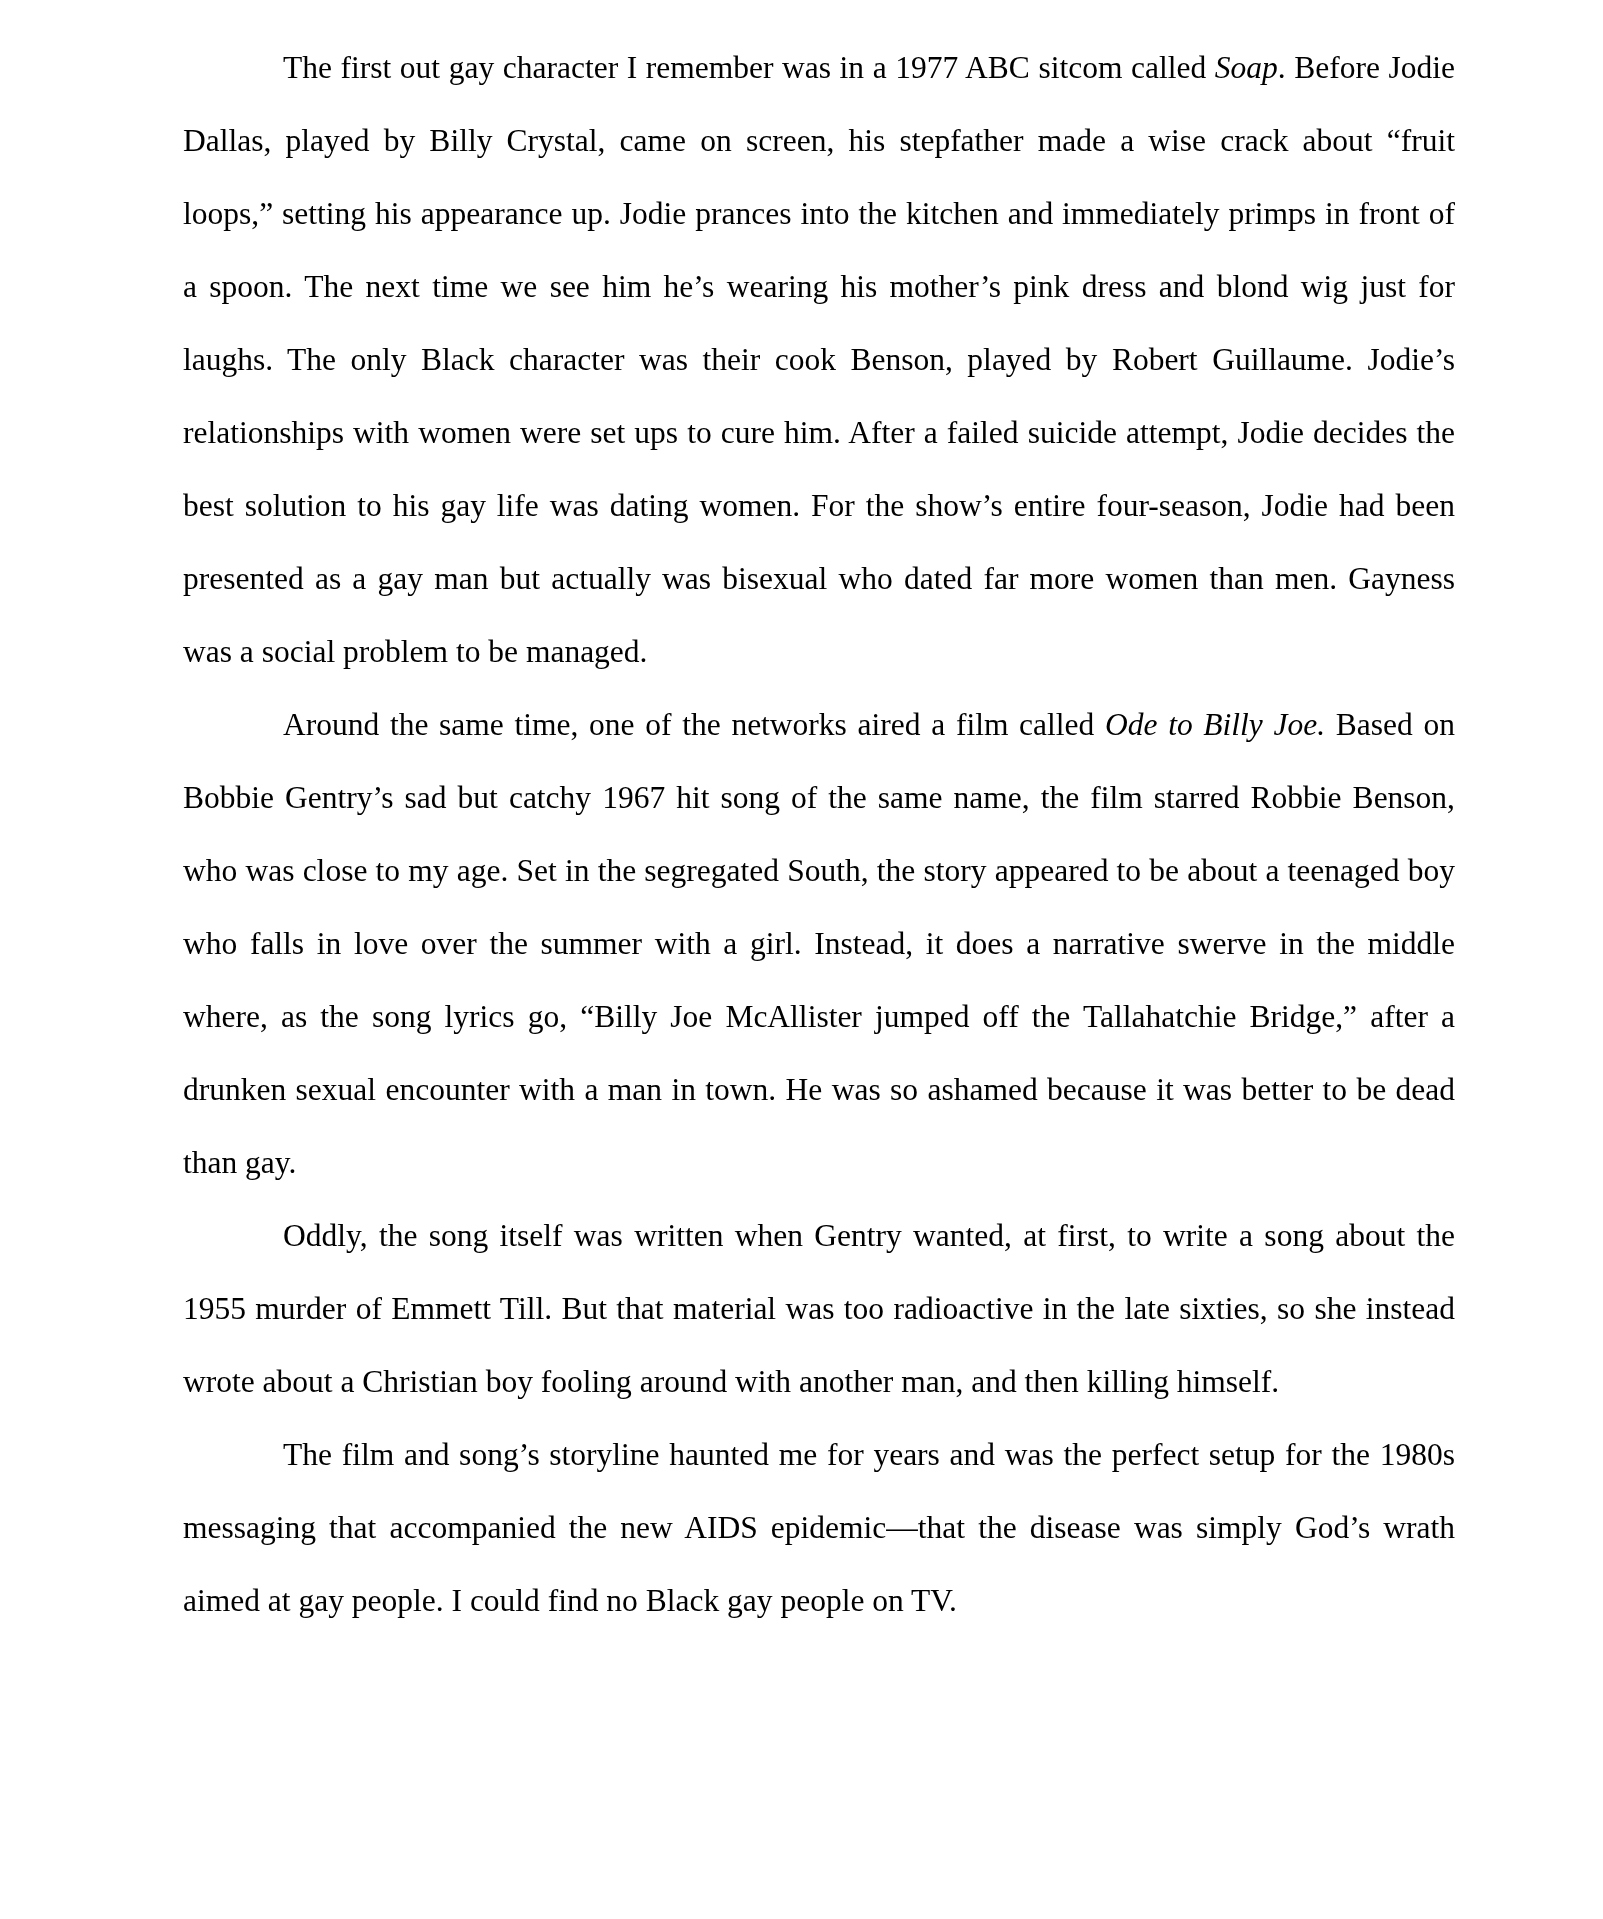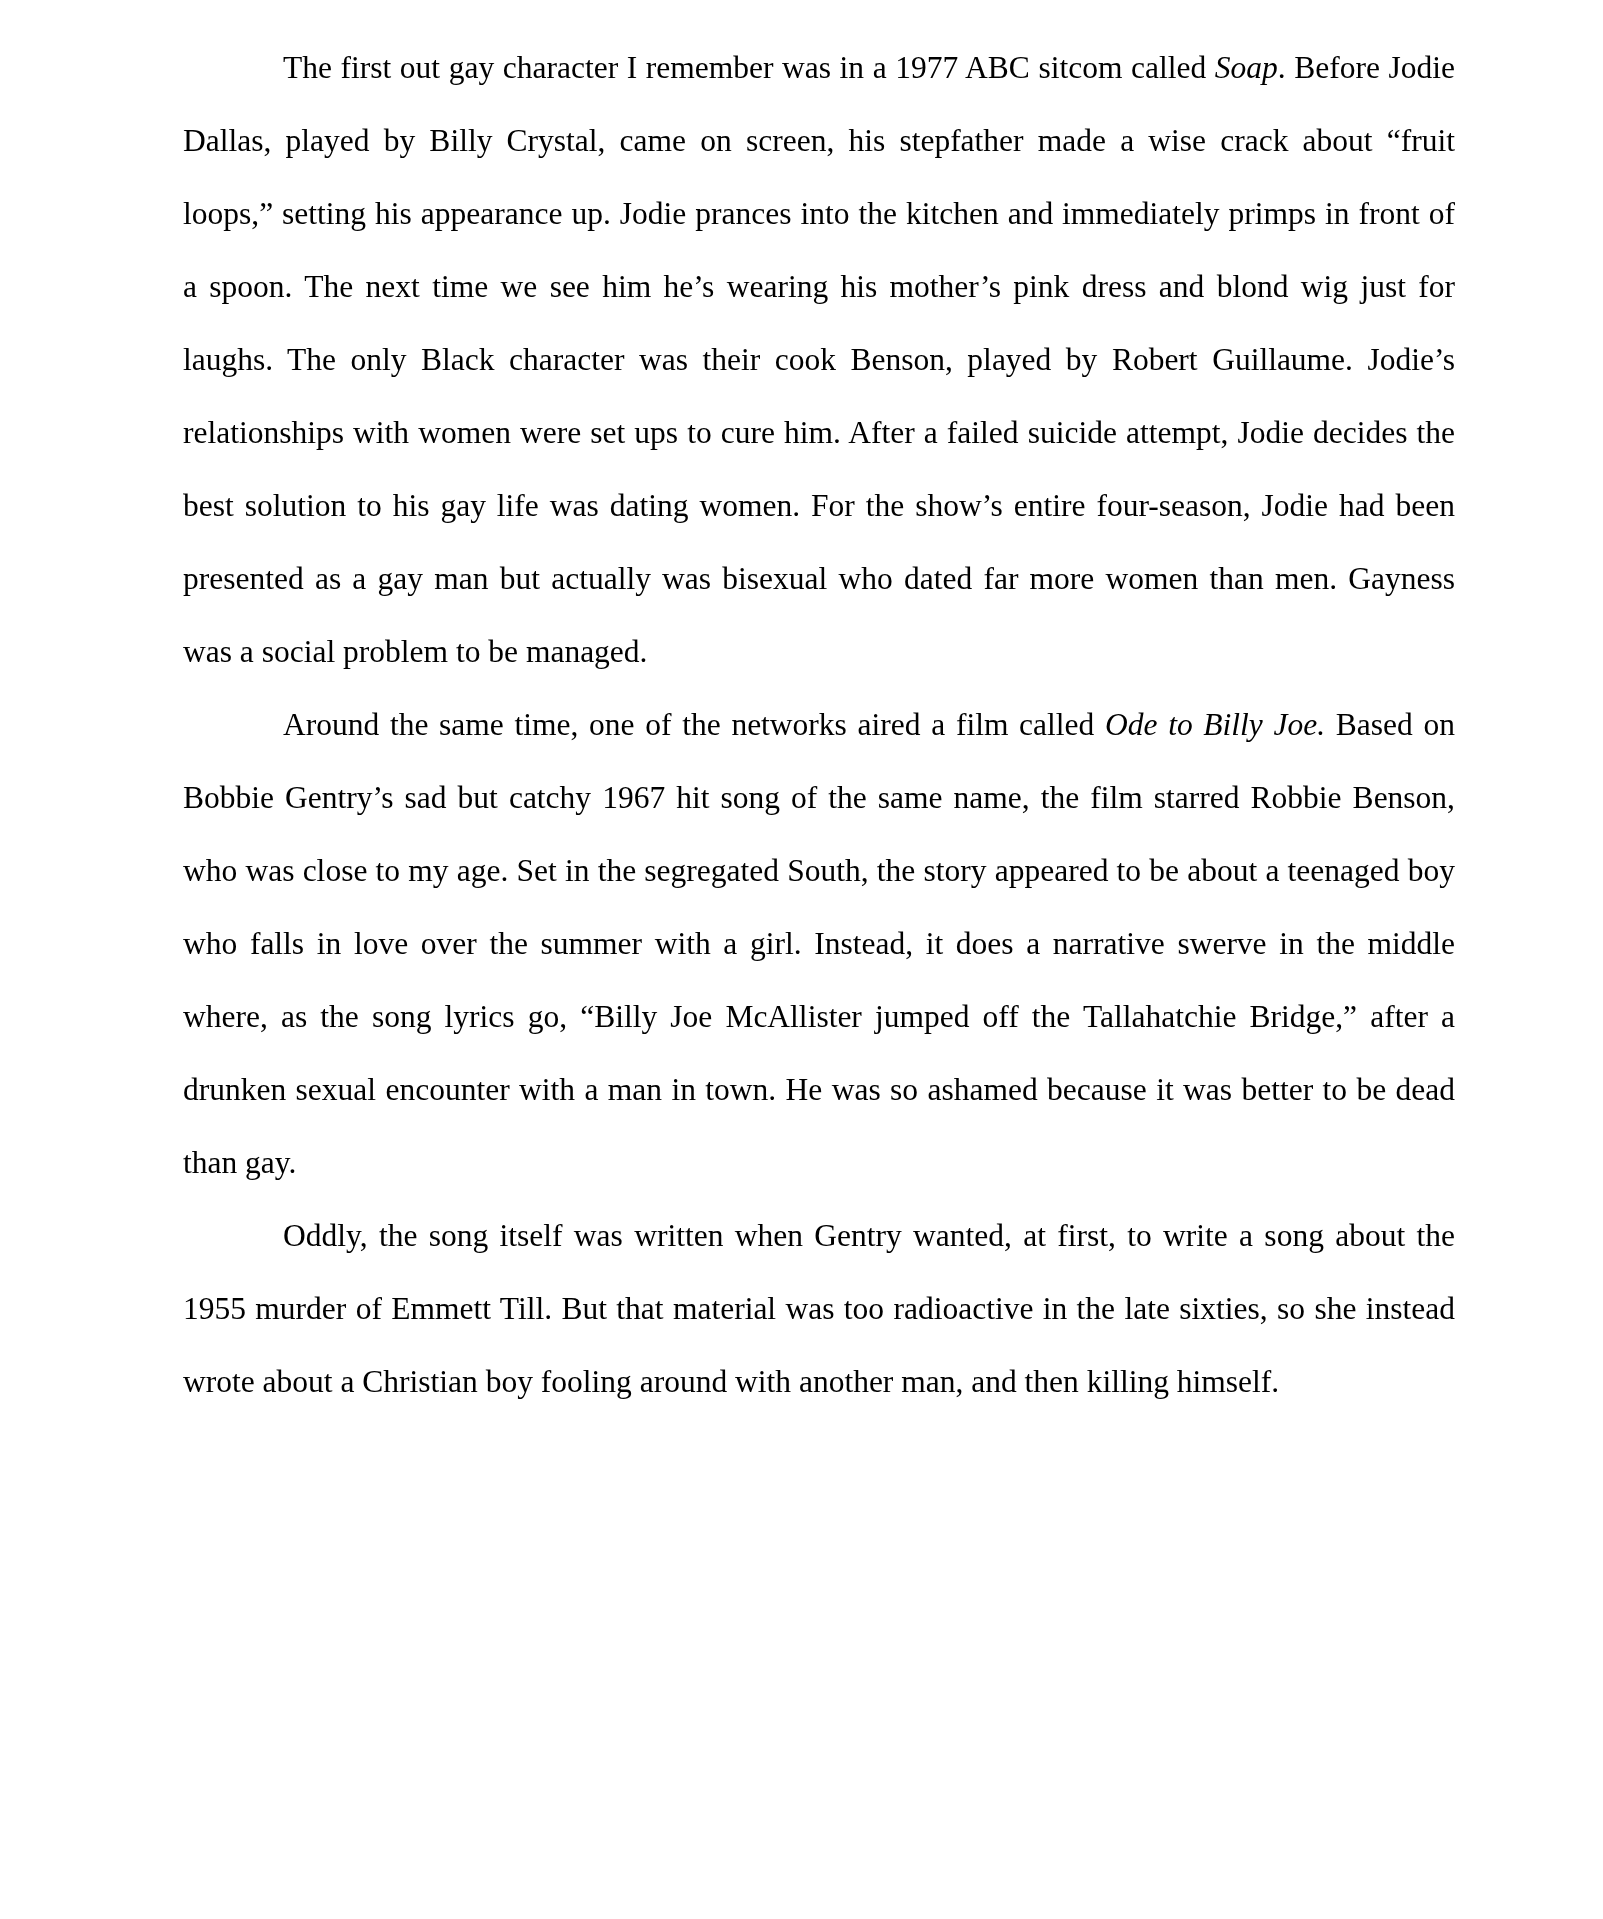--- a/index.html
+++ b/index.html
@@ -35,14 +35,15 @@
   }
 </style>
 </head>
 <body>
 
 <div class="page">
   <div class="page-body" style="color: rgb(0, 0, 0);">
       <p class="para"><span class="seg-roman">The first out gay character I remember was in a 1977 ABC sitcom called </span><span class="seg-italic">Soap</span><span class="seg-roman">. Before Jodie Dallas, played by Billy Crystal, came on screen, his stepfather made a wise crack about “fruit loops,” setting his appearance up. Jodie prances into the kitchen and immediately primps in front of a spoon. The next time we see him he’s wearing his mother’s pink dress and blond wig just for laughs. The only Black character was their cook Benson, played by Robert Guillaume. Jodie’s relationships with women were set ups to cure him. After a failed suicide attempt, Jodie decides the best solution to his gay life was dating women. For the show’s entire four-season, Jodie had been presented as a gay man but actually was bisexual who dated far more women than men. Gayness was a social problem to be managed.</span></p>
       <p class="para"><span class="seg-roman">Around the same time, one of the networks aired a film called </span><span class="seg-italic">Ode to Billy Joe.</span><span class="seg-roman"> Based on Bobbie Gentry’s sad but catchy 1967 hit song of the same name, the film starred Robbie Benson, who was close to my age. Set in the segregated South, the story appeared to be about a teenaged boy who falls in love over the summer with a girl. Instead, it does a narrative swerve in the middle where, as the song lyrics go, “Billy Joe McAllister jumped off the Tallahatchie Bridge,” after a drunken sexual encounter with a man in town. He was so ashamed because it was better to be dead than gay.</span></p>
       <p class="para"><span class="seg-roman">Oddly, the song itself was written when Gentry wanted, at first, to write a song about the 1955 murder of Emmett Till. But that material was too radioactive in the late sixties, so she instead wrote about a Christian boy fooling around with another man, and then killing himself.</span></p>
+      <p class="para"><span class="seg-roman">The film and song’s storyline haunted me for years and was the perfect setup for the 1980s messaging that accompanied the new AIDS epidemic—that the disease was simply God’s wrath aimed at gay people. I could find no Black gay people on TV.</span></p>
     </div>
 </div>
 
 </body></html>

